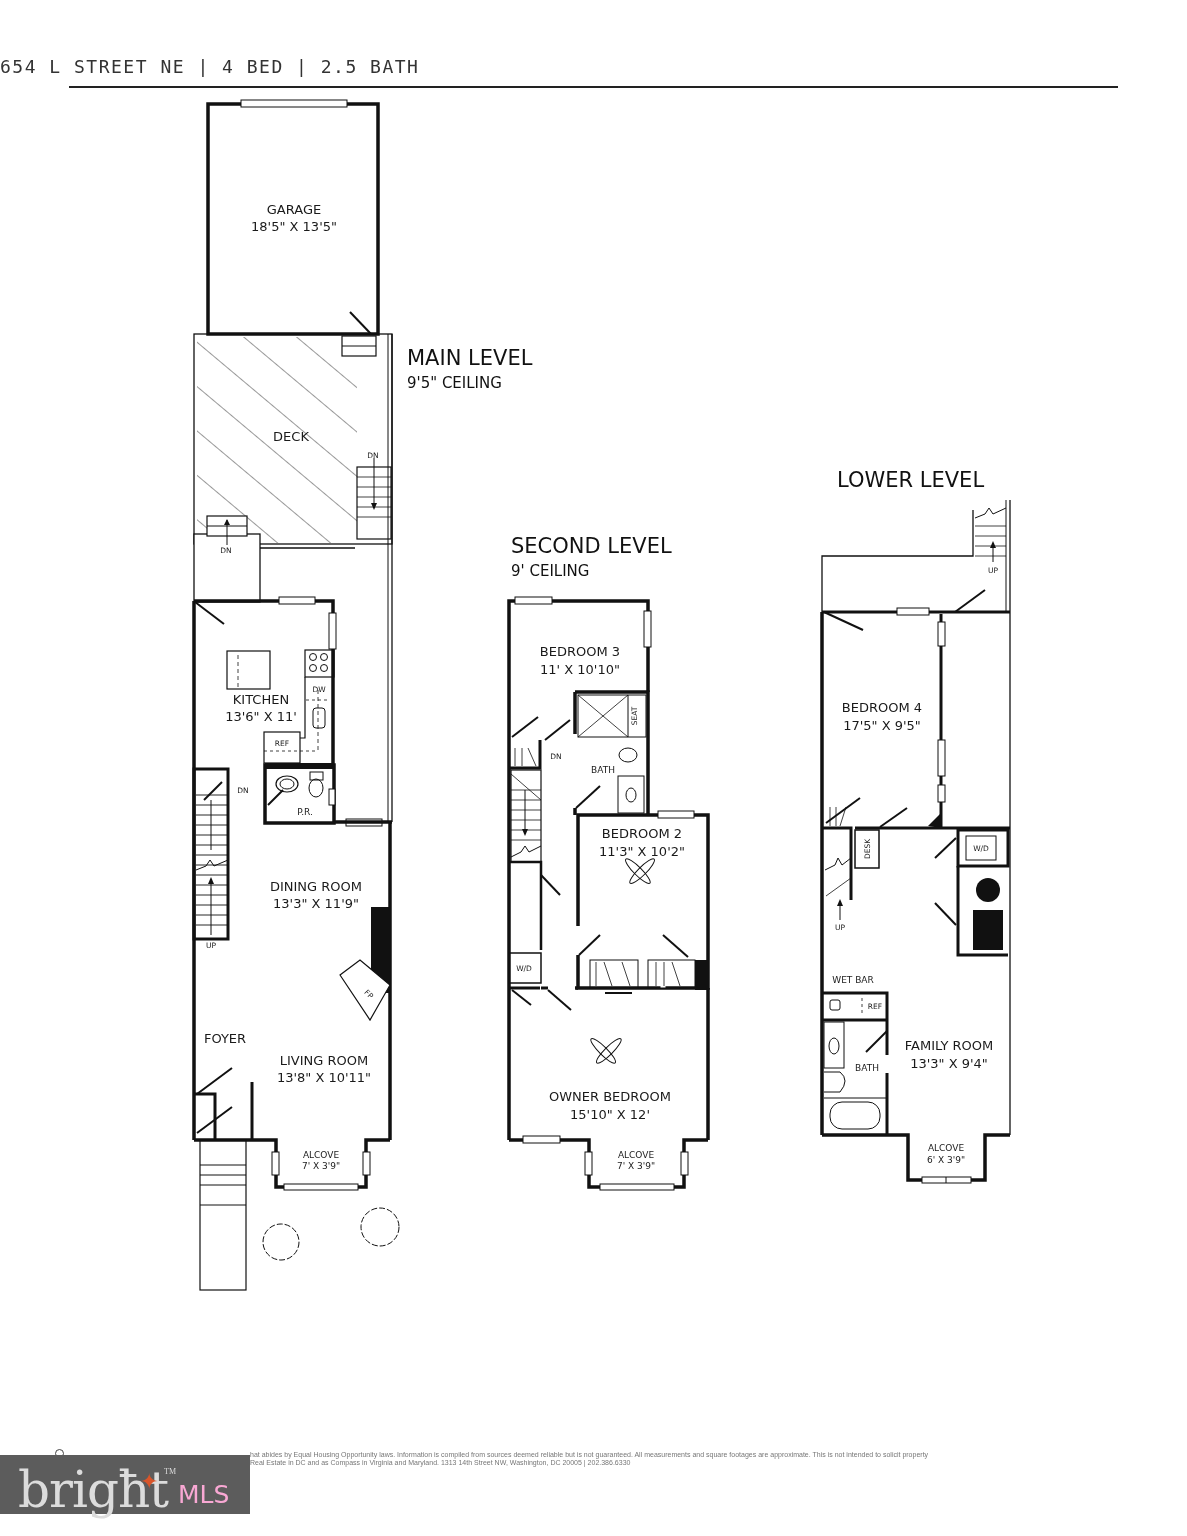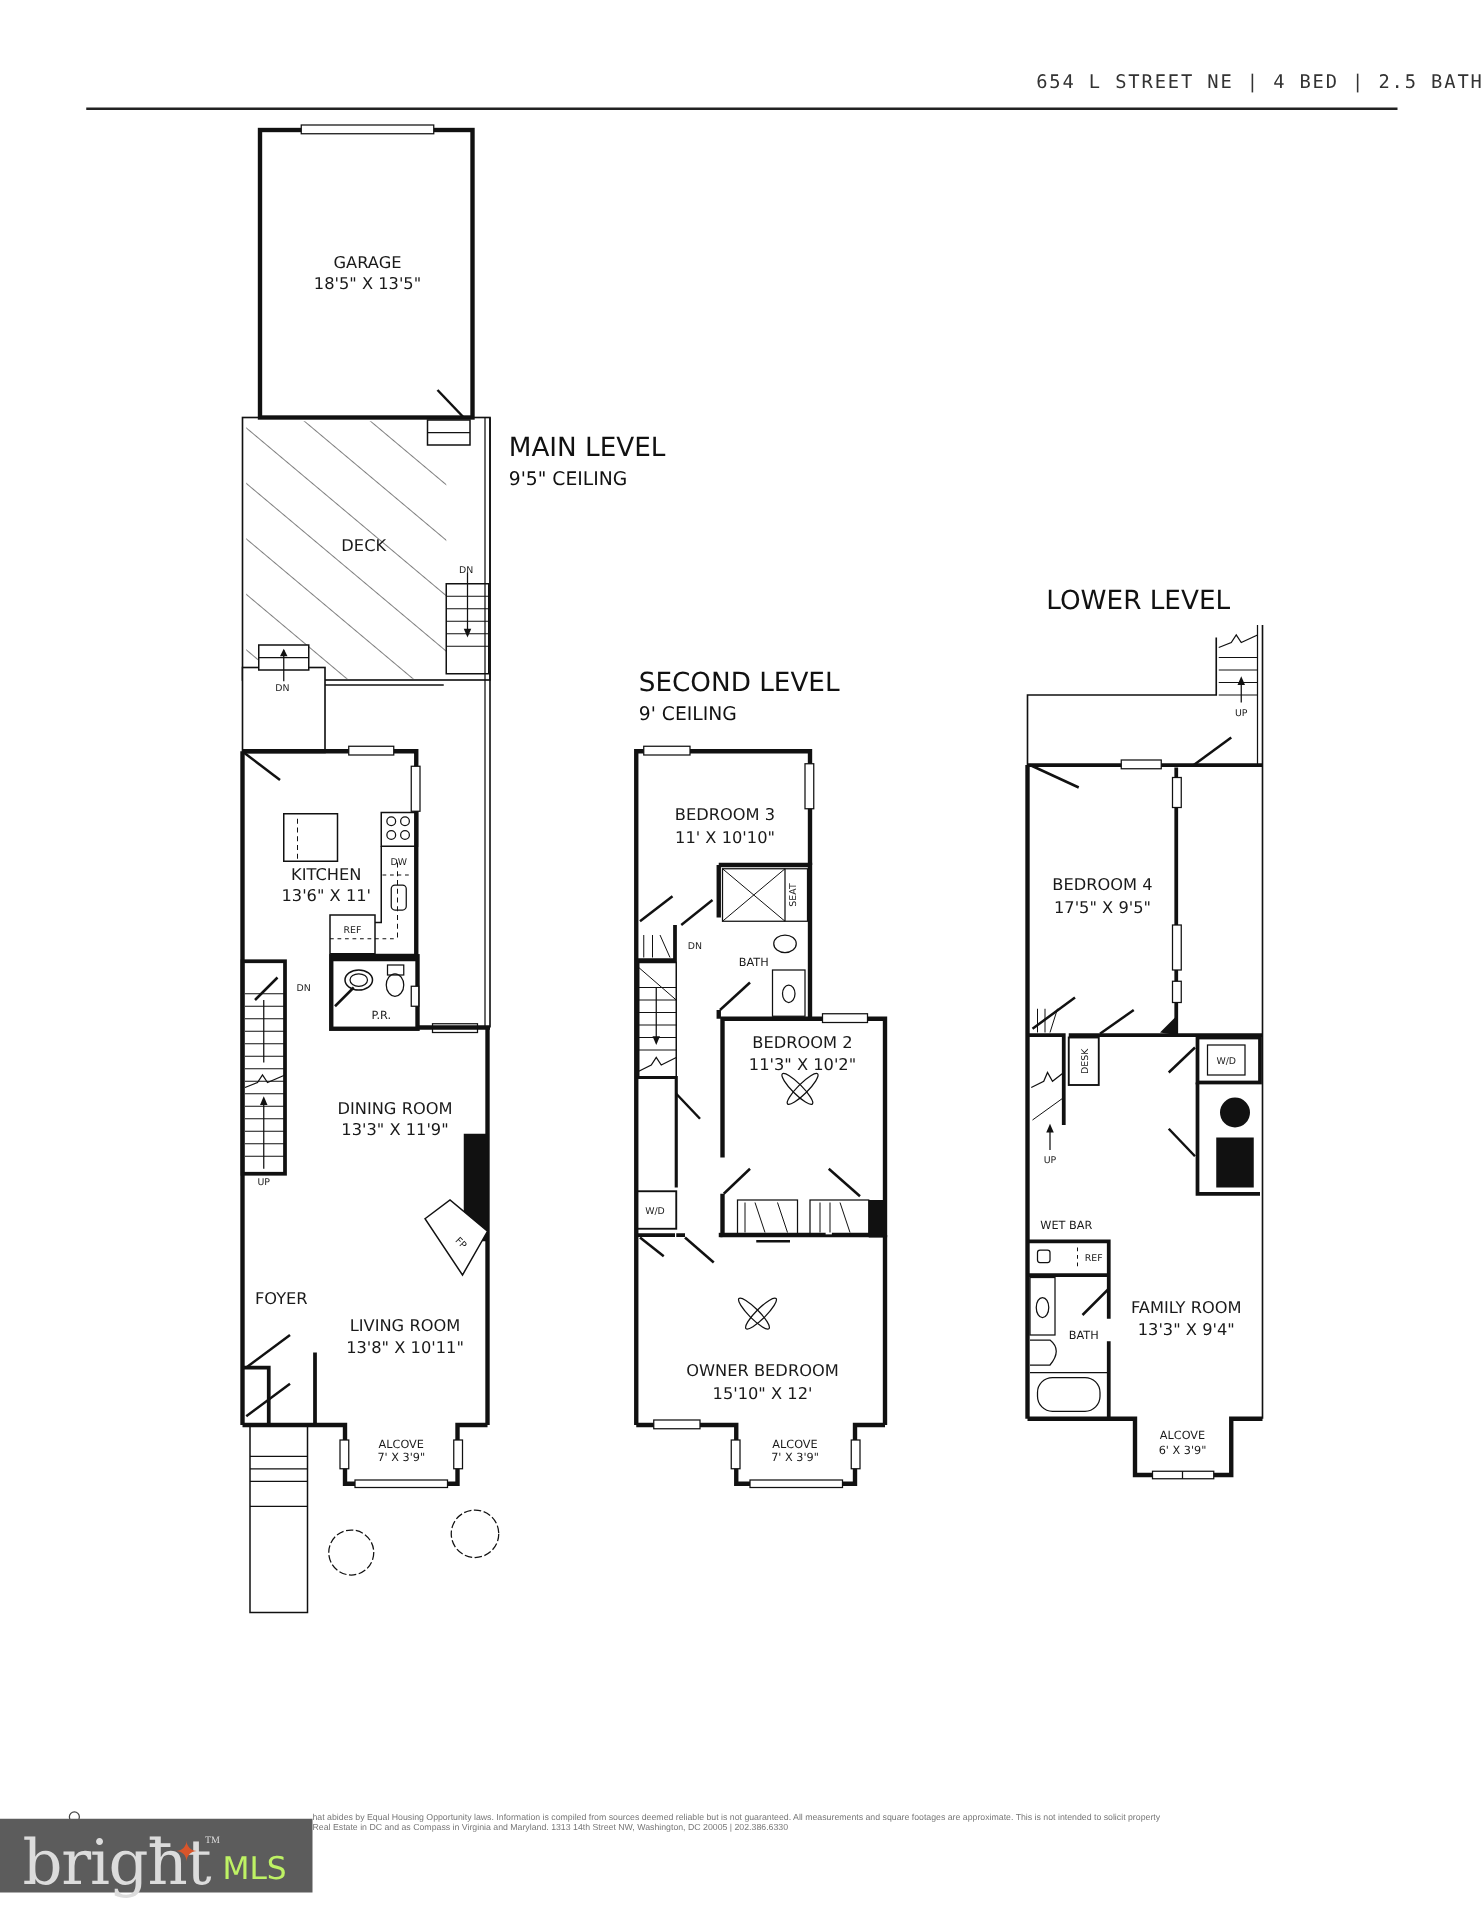--- a/index.html
+++ b/index.html
@@ -1,33 +1,33 @@
 <!DOCTYPE html>
 <html><head>
 <meta charset="utf-8">
 <style>
   html, body { margin: 0; padding: 0; background: #ffffff; }
   body { width: 1187px; height: 1536px; position: relative; overflow: hidden;
          font-family: "Liberation Sans", sans-serif; color: #1a1a1a; }
-  .header { position: absolute; left: 0; top: 56px; width: 1187px; text-align: right;
-            font-family: "DejaVu Sans Mono", monospace; font-size: 15px; letter-spacing: 1.5px; color: #333; }
+  .header { position: absolute; left: 0; top: 56px; width: 1187px; text-align: left;
+            font-family: "DejaVu Sans Mono", monospace; font-size: 18px; letter-spacing: 1.5px; color: #333; }
   .header-rule { position: absolute; left: 69px; top: 86px; width: 1049px; height: 1.5px; background: #222; }
   svg.plan { position: absolute; left: 0; top: 0; }
   .room-label { font-family: "DejaVu Sans", sans-serif; font-size: 13px; fill: #1a1a1a; text-anchor: middle; }
   .room-dim { font-family: "DejaVu Sans", sans-serif; font-size: 13px; fill: #1a1a1a; text-anchor: middle; }
   .small-label { font-family: "DejaVu Sans", sans-serif; font-size: 9px; fill: #1a1a1a; text-anchor: middle; }
   .tiny-label { font-family: "DejaVu Sans", sans-serif; font-size: 7.5px; fill: #1a1a1a; text-anchor: middle; }
   .level-title { font-family: "DejaVu Sans", sans-serif; font-size: 21px; fill: #111; }
   .level-sub { font-family: "DejaVu Sans", sans-serif; font-size: 15px; fill: #111; }
   .footer-text { position: absolute; left: 250px; top: 1451px; width: 880px; font-size: 7px; line-height: 8px; color: #777; white-space: nowrap; }
   .footer-text .line1 { display: block; }
   .footer-text .line2 { display: block; }
   .logo { position: absolute; left: 0; top: 1455px; width: 250px; height: 59px; background: #5c5c5c; }
   .logo .word { position: absolute; left: 18px; top: 6px; font-family: "DejaVu Serif", serif; font-size: 50px; color: #dcdcdc; letter-spacing: -1px; }
-  .logo .mls { position: absolute; left: 178px; top: 25px; font-family: "DejaVu Sans", sans-serif; font-size: 25px; color: #bef264; }
+  .logo .mls { position: absolute; left: 178px; top: 25px; font-family: "DejaVu Sans", sans-serif; font-size: 25px; color: #f9a8d4; }
   .logo .tm { position: absolute; left: 164px; top: 12px; font-size: 8px; color: #dcdcdc; font-family: Liberation Serif, serif; }
   .logo .star { position: absolute; left: 140px; top: 14px; color: #d9552a; font-size: 22px; }
   .equal-housing-icon { position: absolute; left: 55px; top: 1449px; width: 9px; height: 9px; border-radius: 50%; border: 1.5px solid #444; box-sizing: border-box; }
 </style>
 </head>
 <body>
 
 <div class="header">654 L STREET NE | 4 BED |  2.5 BATH</div>
 <div class="header-rule"></div>
 

